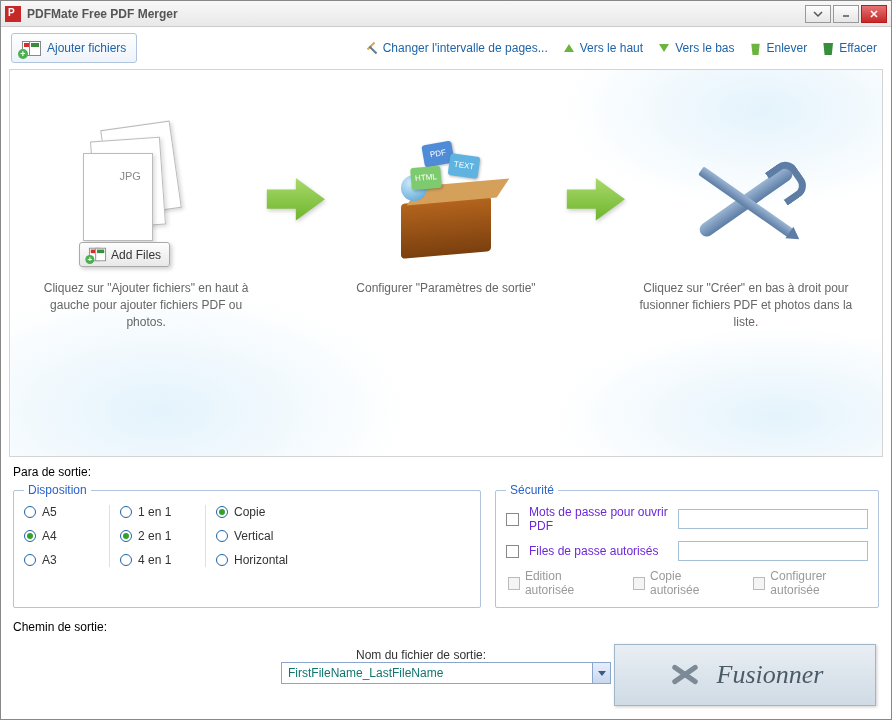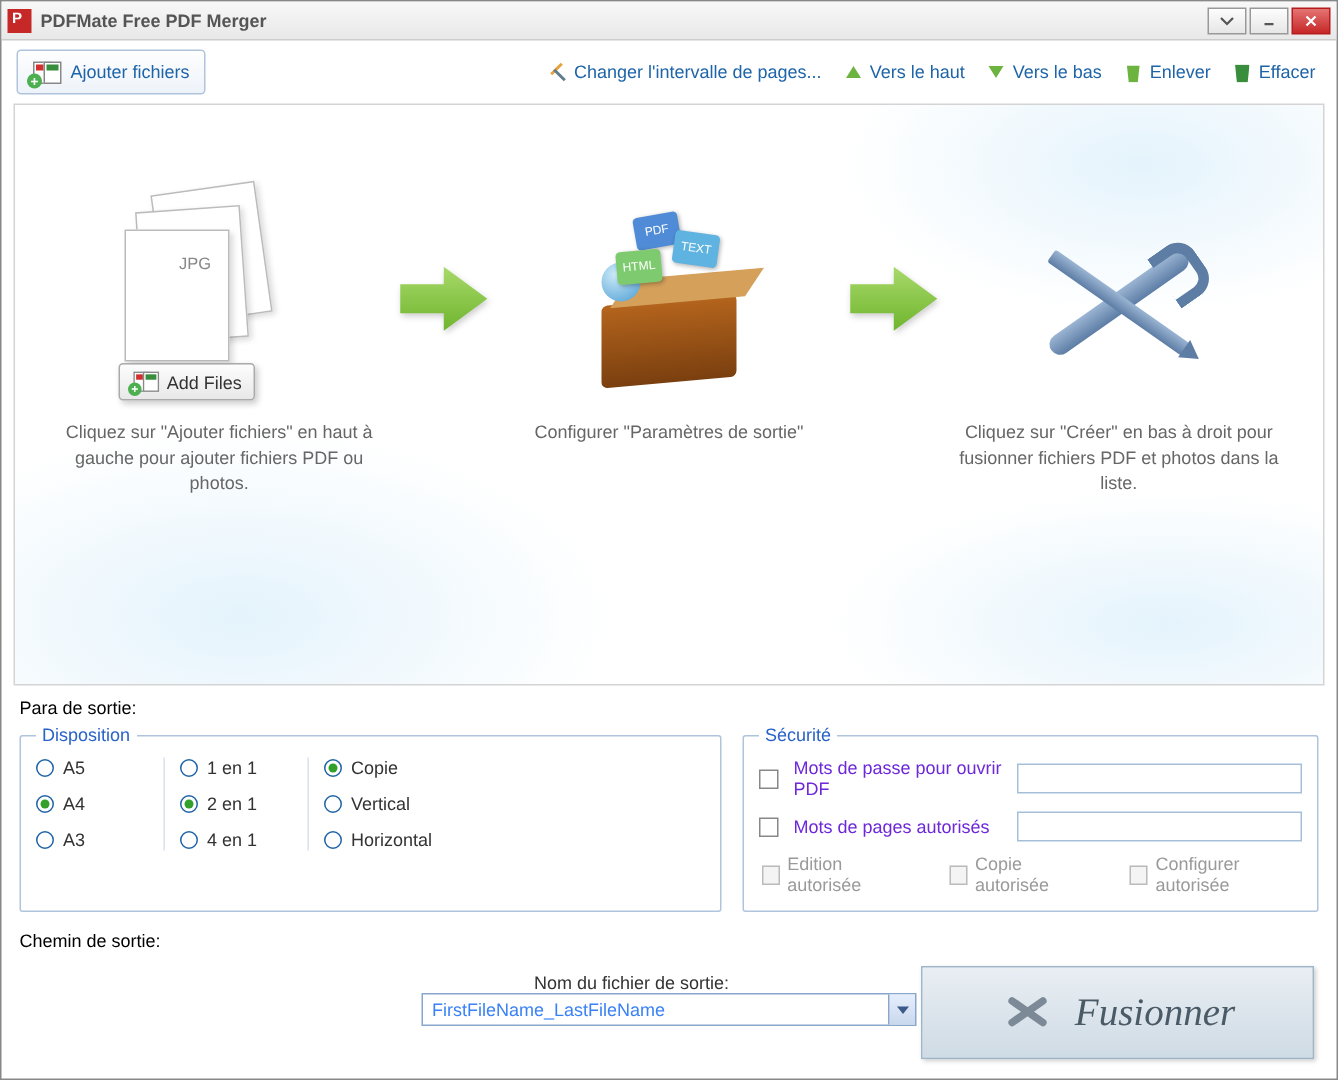--- a/index.html
+++ b/index.html
@@ -92,21 +92,21 @@
 .secu-row .lbl { flex:1; color:#6d28d9; }
 .secu-row input[type=text] { width:190px; height:20px; border:1px solid #a6bfd9; padding:0 4px; }
 .secu-perms { display:flex; gap:28px; padding-left:2px; margin-top:4px; }
 .secu-perms .perm { display:flex; align-items:center; gap:5px; color:#9a9a9a; }
 .secu-perms .cb { width:13px; height:13px; border:1px solid #bbb; background:#f4f4f4; }
 
 .output { padding: 4px 12px 10px; }
 .out-row { display:flex; align-items:center; margin-top:10px;flex-direction:column; }
 .out-row .olabel { width:180px; color:#333; }
 .combo { position:relative; width:330px; }
-.combo input { width:100%; height:22px; border:1px solid #8aa6cc; padding:0 20px 0 6px; color:#3b82f6; }
+.combo input { width:100%; height:22px; border:1px solid #8aa6cc; padding:0 20px 0 6px; color:#0f766e; }
 .combo .dd { position:absolute; right:1px; top:1px; width:18px; height:20px; background:linear-gradient(#e6eefb,#c9d8ee); border-left:1px solid #8aa6cc; display:flex; align-items:center; justify-content:center; cursor:pointer; }
 .combo .dd::after { content:''; border-left:4px solid transparent; border-right:4px solid transparent; border-top:5px solid #3b5a87; }
 .dest input { width:300px; height:22px; border:1px solid #8aa6cc; padding:0 6px; background:#fff; color:#0019c1; }
 .browse { width:28px; height:22px; border:1px solid #8f8f8f; background:linear-gradient(#fdfdfd,#e4e4e4); margin:0 8px; cursor:pointer; font-weight:bold; letter-spacing:1px; }
 .open { height:22px; padding:0 14px; border:1px solid #8f8f8f; background:linear-gradient(#fdfdfd,#e4e4e4); cursor:pointer; border-radius:3px; }
 
 .build { position:absolute; right:16px; bottom:14px; width:262px; height:62px; border:1px solid #9fb6c9; background:linear-gradient(#e9eef3,#cfdbe5); display:flex; align-items:center; justify-content:center; gap:14px; cursor:pointer; box-shadow:1px 1px 3px rgba(0,0,0,0.2); }
 .build .tl { position:relative; width:36px; height:36px; }
 .build .tl::before { content:''; position:absolute; width:30px; height:5px; background:#7b8a96; top:15px; left:3px; transform:rotate(-35deg); border-radius:3px; }
 .build .tl::after { content:''; position:absolute; width:30px; height:5px; background:#7b8a96; top:15px; left:3px; transform:rotate(35deg); border-radius:3px; }
@@ -305,21 +305,21 @@
 
   <fieldset class="secu">
     <legend>Sécurité</legend>
     <div class="secu-row">
       <span class="cb"></span>
       <span class="lbl">Mots de passe pour ouvrir PDF</span>
       <input type="text" style="">
     </div>
     <div class="secu-row">
       <span class="cb"></span>
-      <span class="lbl">Mots de pages autorisés</span>
+      <span class="lbl">Files de passe autorisés</span>
       <input type="text" style="">
     </div>
     <div class="secu-perms">
       <span class="perm">
           <span class="cb"></span>
           <span>Edition autorisée</span>
         </span>
       <span class="perm">
           <span class="cb"></span>
           <span>Copie autorisée</span>

